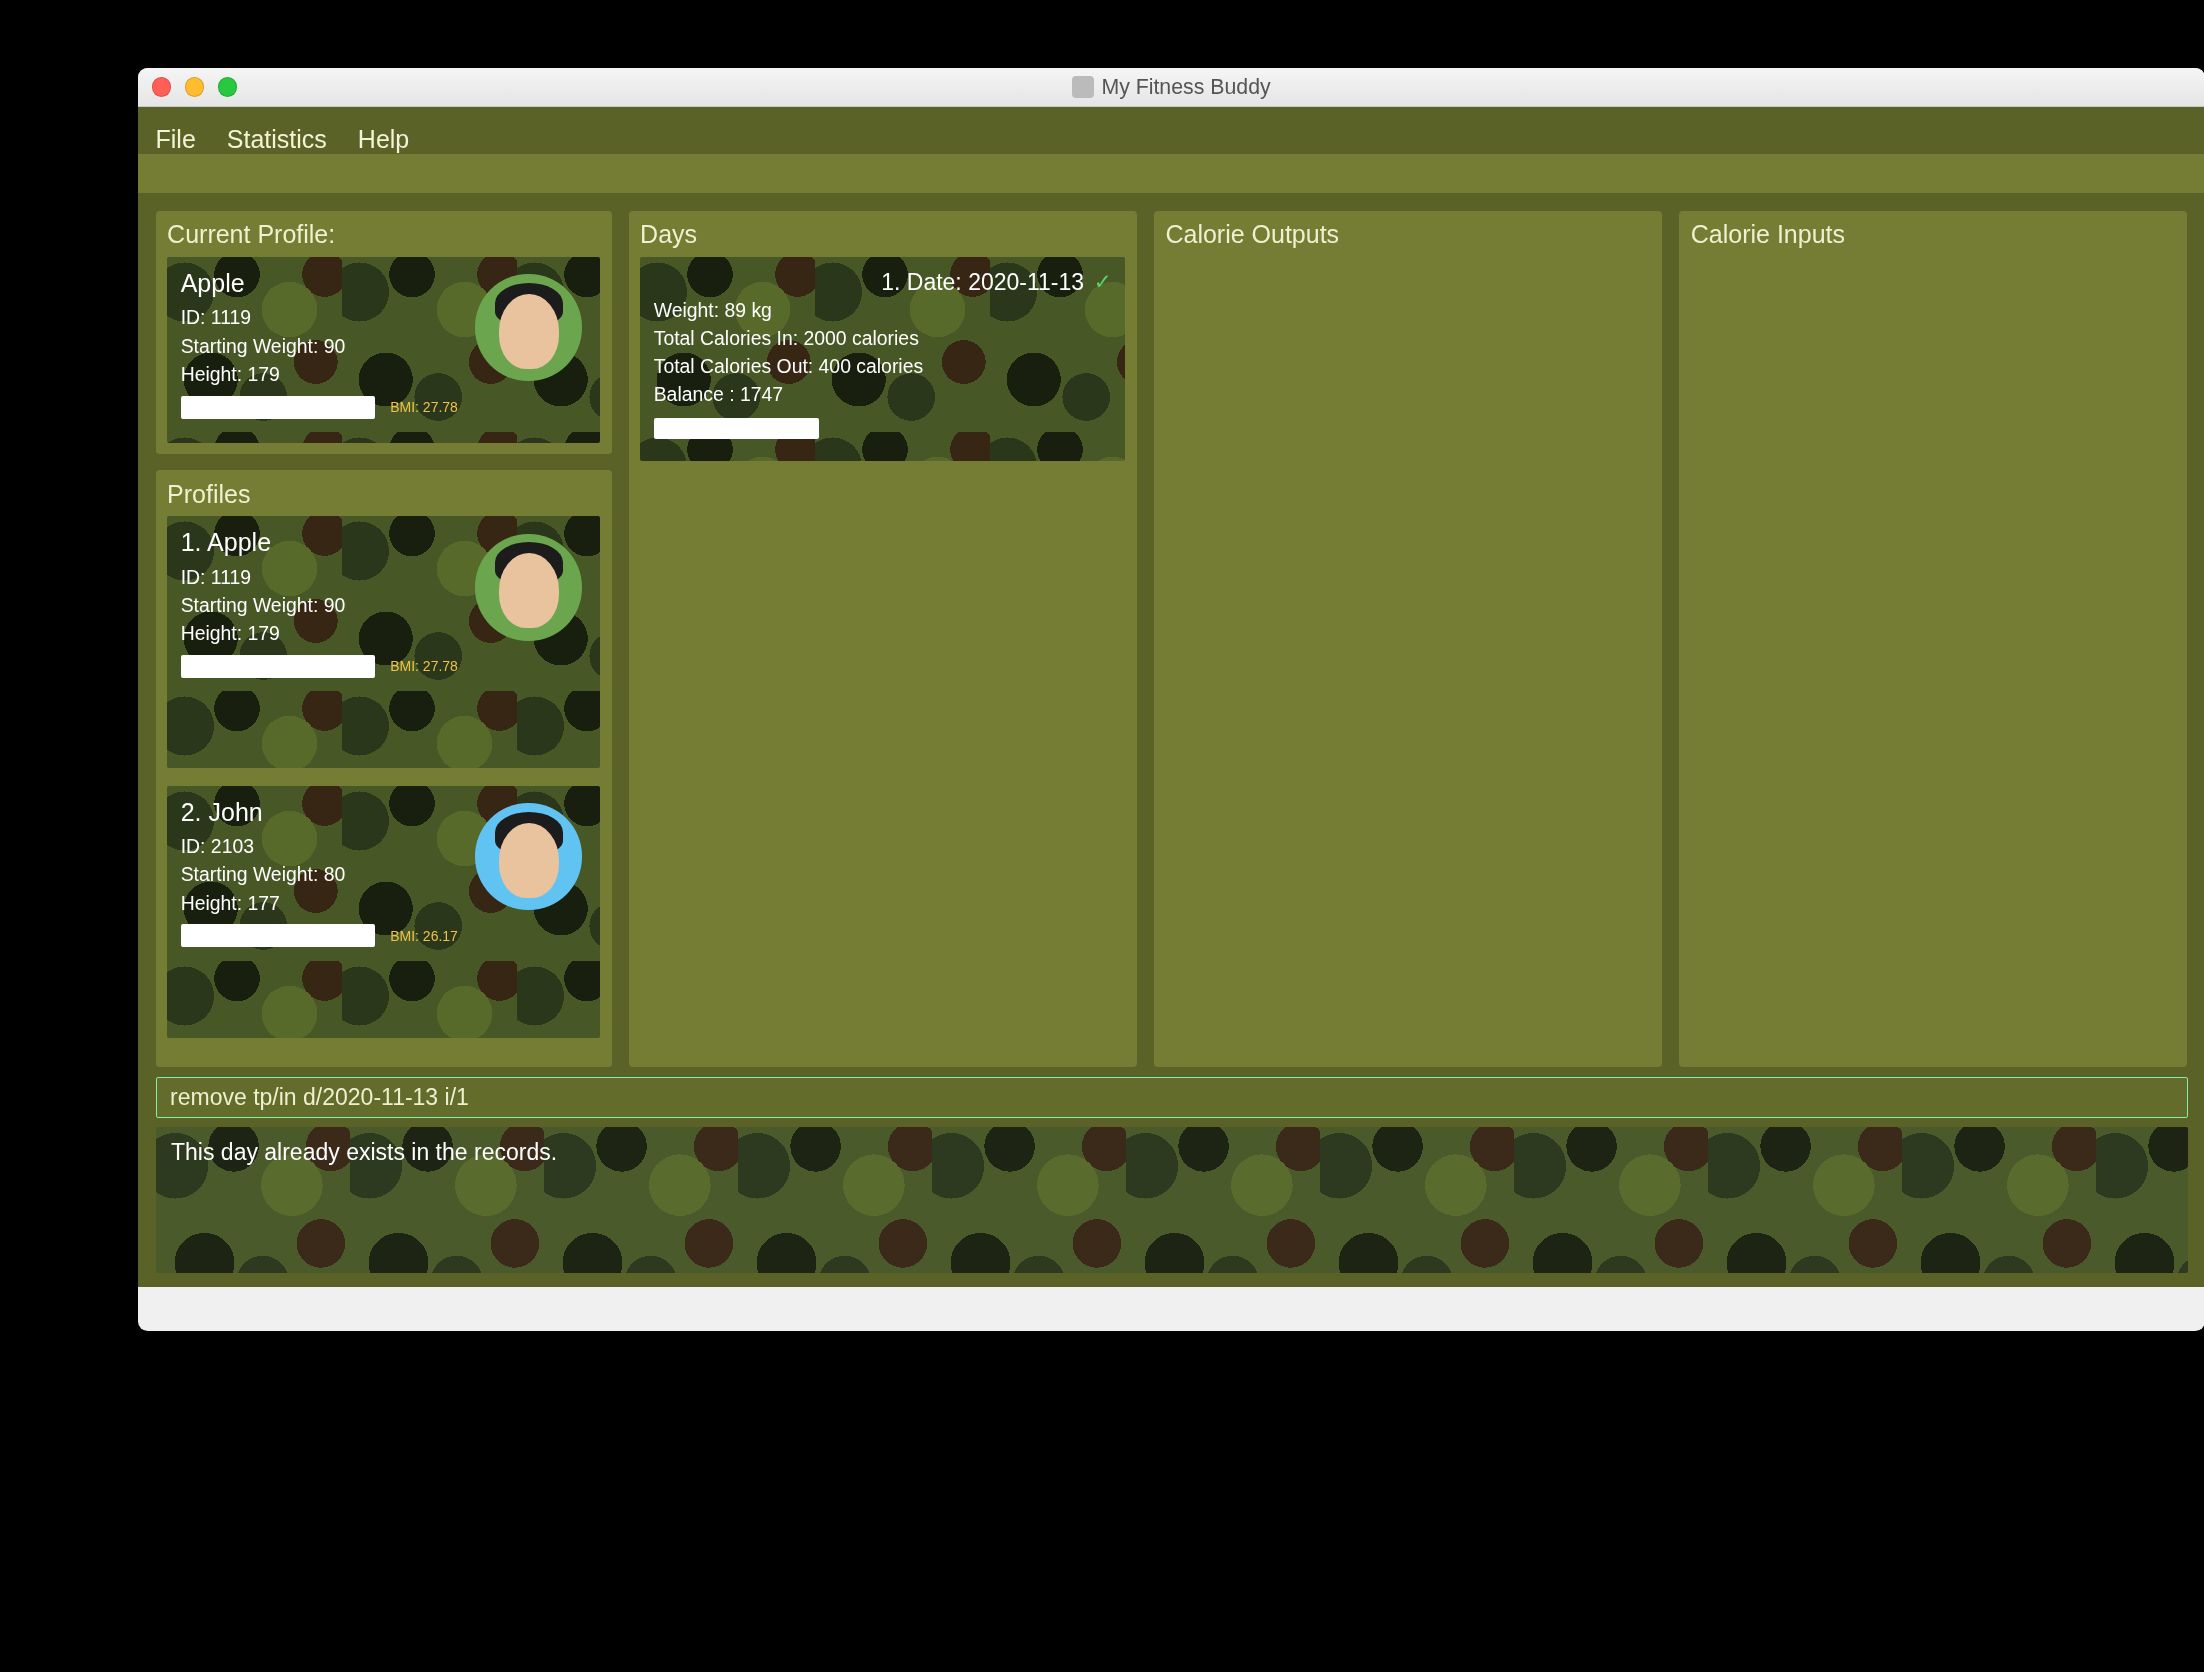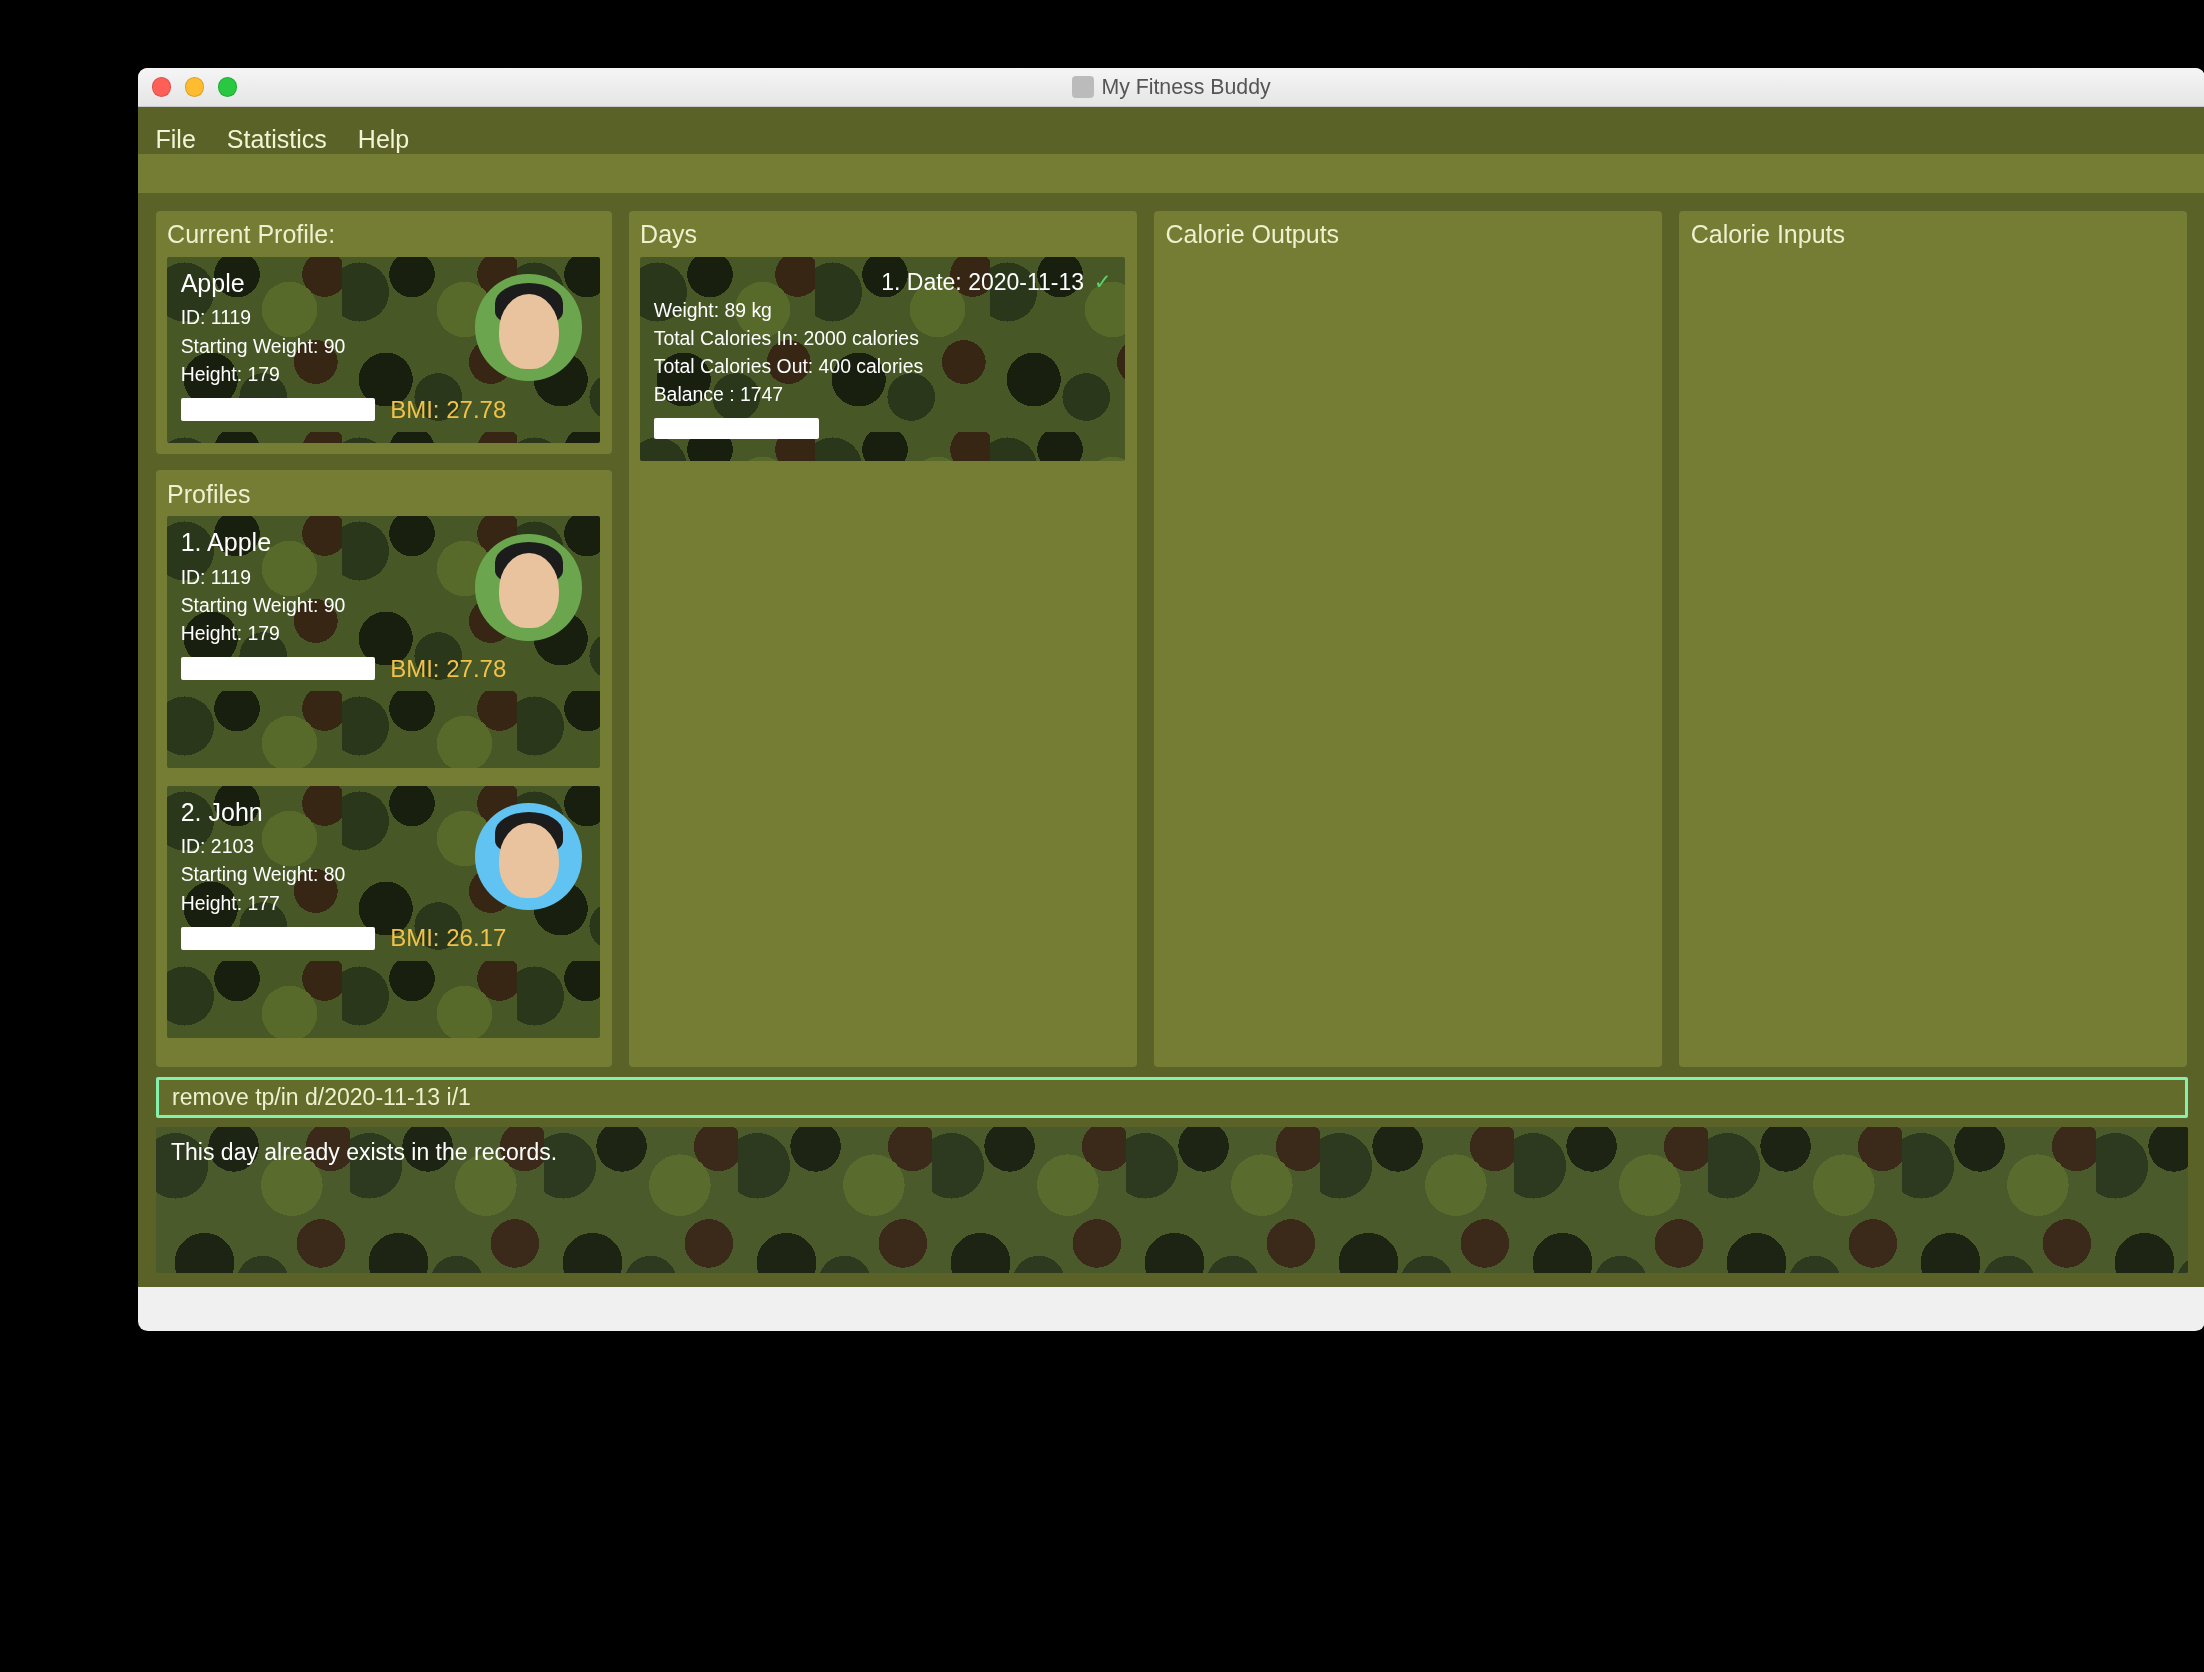--- a/index.html
+++ b/index.html
@@ -44,40 +44,40 @@
     #4a5a2a;
     background-size: 175px 175px;
     filter: contrast(1.05);
     z-index: 0;
   }
   .camo > * { position: relative; z-index: 1; }
   .pname { font-size: 25px; margin-bottom: 5.8px; }
   .pline { font-size: 19.4px; line-height: 1.45; }
   .bmi-row { display:flex; align-items:center; gap:15.5px; margin-top:7.8px; }
   .bar { width: 194px; height: 23px; background: #fff; border-radius: 1.9px; }
-  .bmi { color: #f0c24a; font-size: 24px; }
+  .bmi { color: #f0c24a; font-size: 14px; }
   .avatar { position: absolute; right: 17.5px; top: 17.5px; width: 107px; height: 107px; border-radius: 53px; overflow: hidden; z-index: 2; }
   .avatar.blue { background: #61c3f2; }
   .avatar.green { background: #6ba64f; }
   .face { position:absolute; inset:0; }
   .face .skin { position:absolute; left:22%; top:18%; width:56%; height:70%; background:#e8c39e; border-radius:50% 50% 45% 45%; }
   .face .hair { position:absolute; left:18%; top:8%; width:64%; height:38%; background:#1c1c1c; border-radius:50% 50% 30% 30%; }
   .profiles-scroll { position:absolute; right:0; top:3.9px; width:11.6px; height:39px; background:#cfcfcf; border-radius:5.8px; }
 
   .profiles-list .camo { margin-bottom: 17.5px; }
 
   
   .daycard .dtitle { font-size: 23px; display:flex; gap:9.7px; align-items:center;justify-content:flex-end; }
   .check { color:#5bd06a; font-size:21.3px; }
   .daycard .pline { font-size: 19.4px; }
   .daybar { width:165px; height:21.3px; background:#fff; border-radius:1.9px; margin-top:9.7px; }
 
   
   .cmdrow { background:#5b6227; padding: 9.7px 17.5px 11.6px 17.5px; height:60px;}
-  .cmdinput { width:100%; height:41px; background:#646c2c; border:3px solid #86efac; border-radius:1.9px; color:#eef0cf; font-size:23px; padding:0 13.6px; outline:none; }
+  .cmdinput { width:100%; height:41px; background:#646c2c; border:1px solid #86efac; border-radius:1.9px; color:#eef0cf; font-size:23px; padding:0 13.6px; outline:none; }
 
   
   .msgarea { background:#5b6227; padding: 0 17.5px 13.6px 17.5px; height:160px;}
   .msgbox { position:relative; width:100%; height:100%; border-radius:1.9px; padding:11.6px 15.5px; color:#fff; font-size:23px; overflow:hidden; }
   .msgbox::before { content:""; position:absolute; inset:0; background:
     radial-gradient(circle at 10% 20%, #2e3a1f 0 14%, transparent 14%),
     radial-gradient(circle at 40% 10%, #1e2414 0 12%, transparent 12%),
     radial-gradient(circle at 70% 30%, #5a6b2e 0 16%, transparent 16%),
     radial-gradient(circle at 85% 60%, #3b2a1a 0 12%, transparent 12%),
     radial-gradient(circle at 25% 70%, #1e2414 0 15%, transparent 15%),

